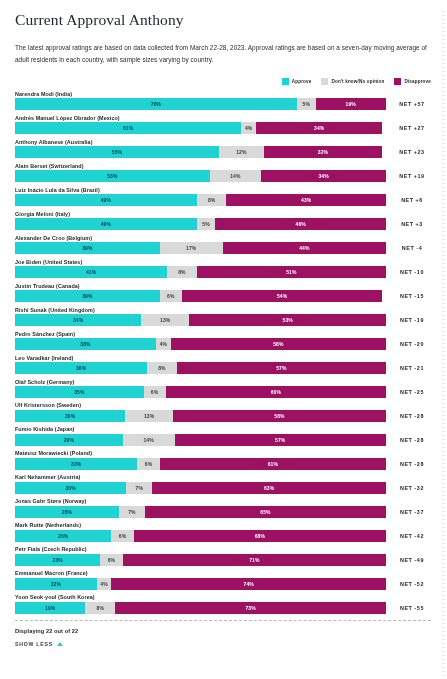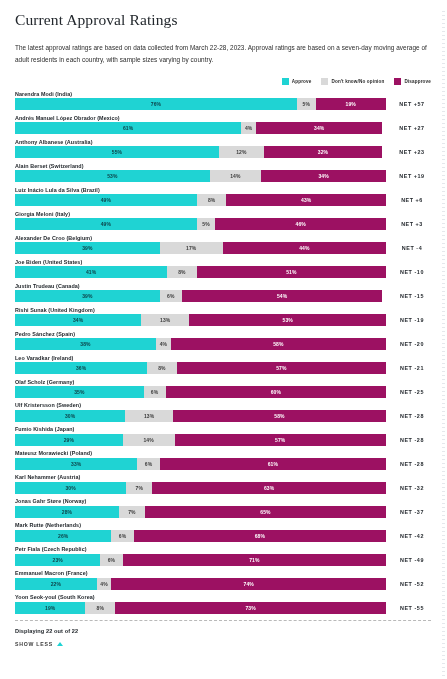--- a/index.html
+++ b/index.html
@@ -132,21 +132,21 @@
     display:block;
   }
 </style>
 </head>
 <body>
 
 <div class="page">
 
   <div class="right-rail"></div>
 
-  <h1 class="title">Current Approval Ratings</h1>
+  <h1 class="title">Current Approval Anthony</h1>
 
   <p class="intro">The latest approval ratings are based on data collected from March 22-28, 2023. Approval ratings are based on a seven-day moving average of adult residents in each country, with sample sizes varying by country.</p>
 
   <div class="legend" id="legend">
       <div class="legend-item">
         <span class="legend-swatch" style="background: rgb(31, 211, 211);"></span>
         <span class="legend-label">Approve</span>
       </div>
       <div class="legend-item">
         <span class="legend-swatch" style="background: rgb(217, 217, 217);"></span>

